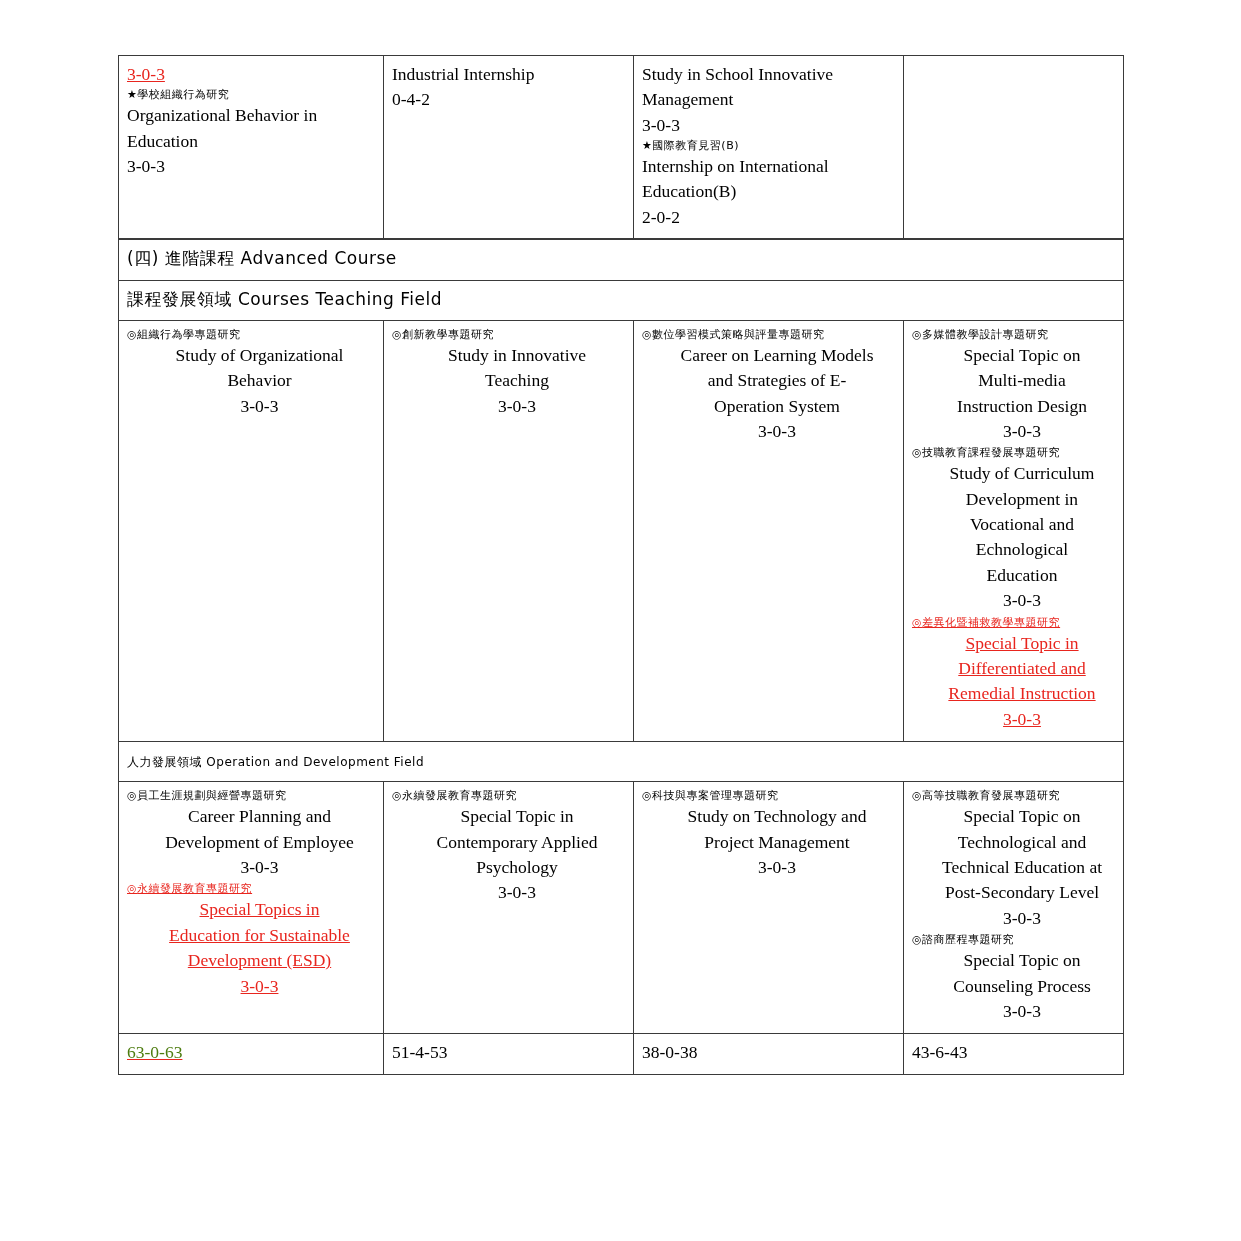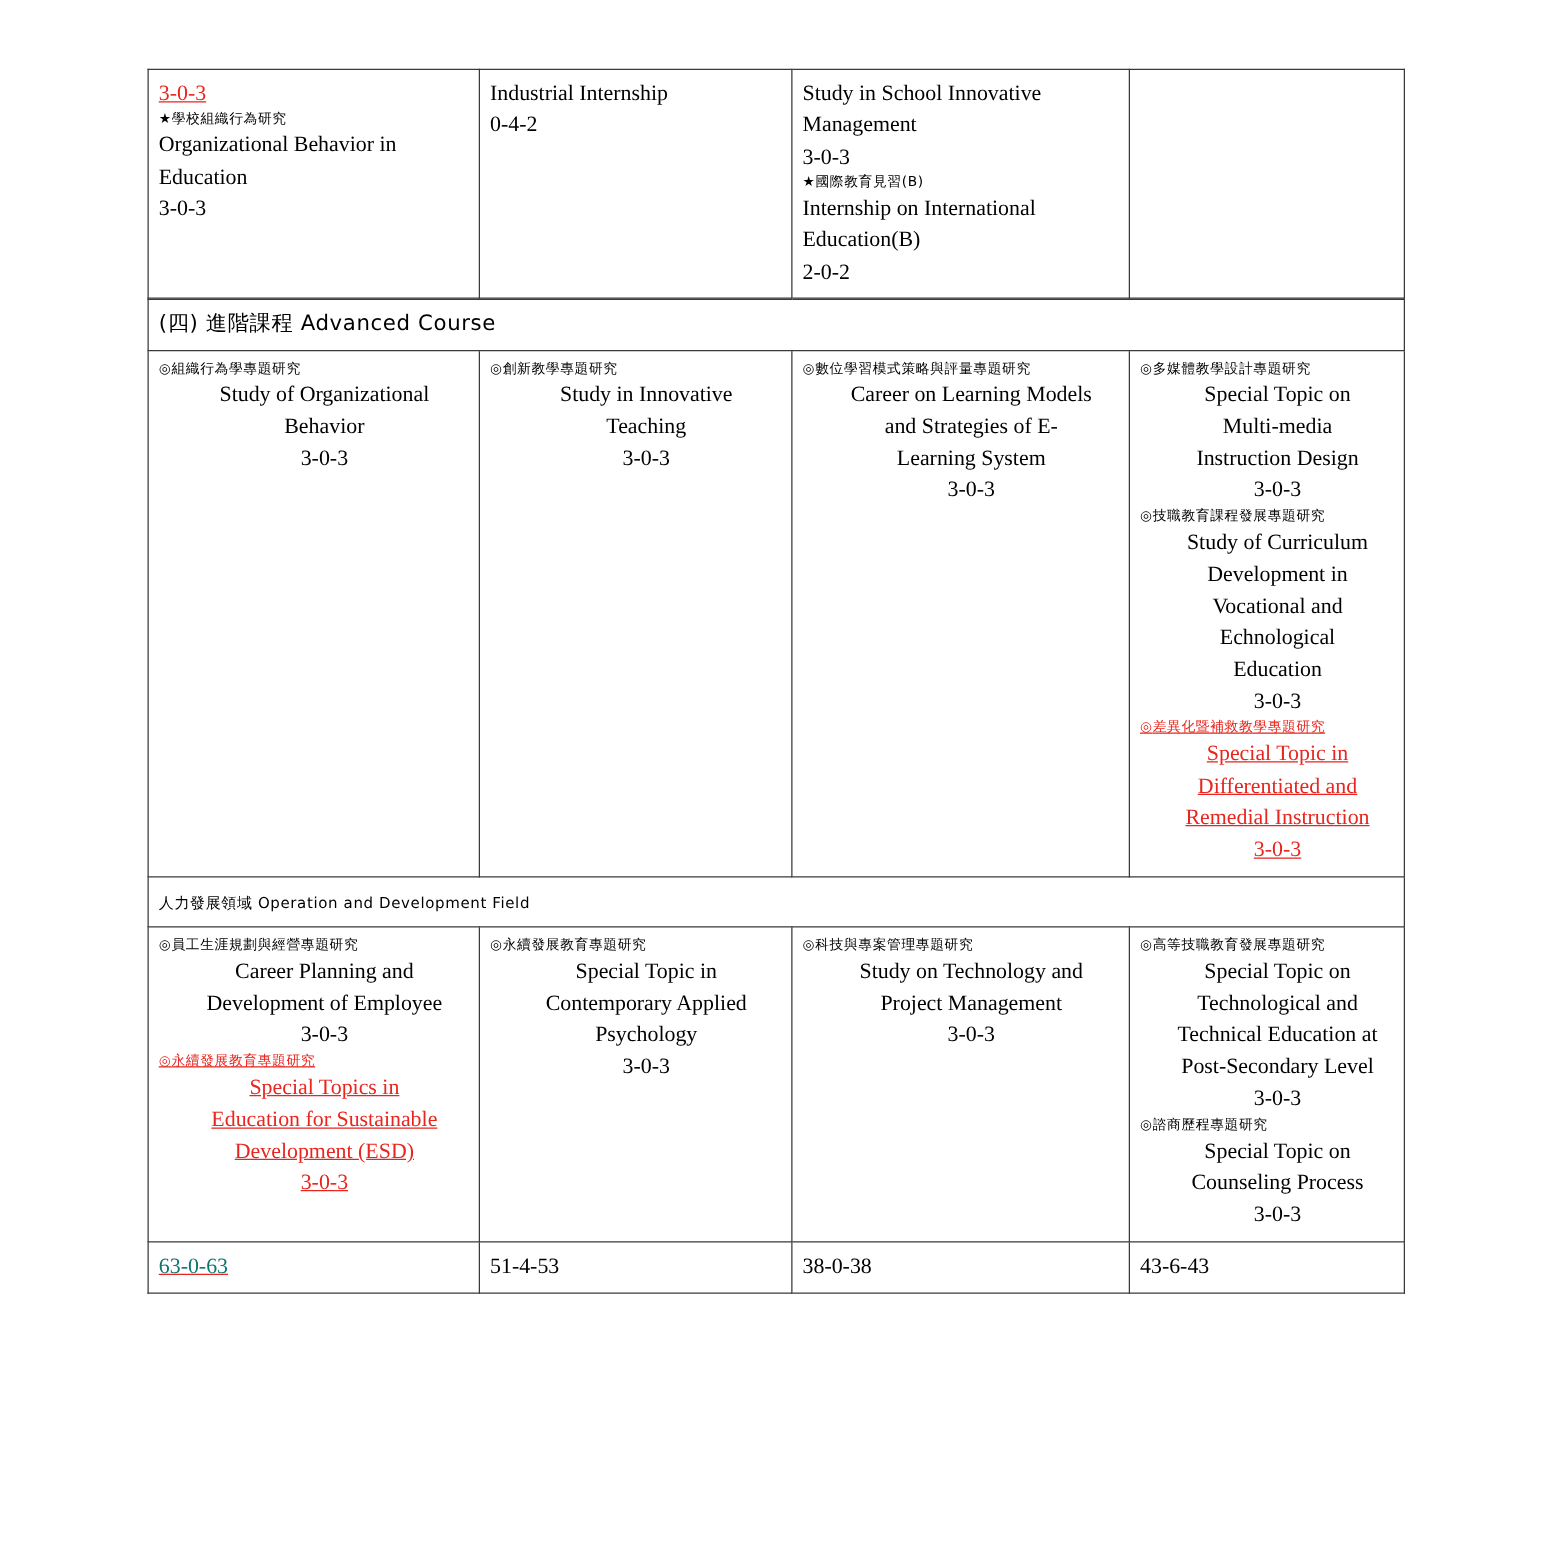--- a/index.html
+++ b/index.html
@@ -74,21 +74,21 @@
     text-decoration: underline;
   }
   .plainline {
     display: block;
   }
   .totals td {
     font-size: 17.5px;
     padding: 6px 8px 7px 8px;
   }
   .totals .redtot {
-    color: #0f766e;
+    color: #4d7c0f;
     text-decoration: underline;
     text-decoration-color: #e8251e;
   }
   .secline {
     white-space: nowrap;
   }
   .mark {
     font-family: "DejaVu Sans", sans-serif;
   }
 </style>
@@ -134,20 +134,25 @@
         <col class="c2">
         <col class="c3">
         <col class="c4">
       </colgroup>
     <tbody>
       <tr class="sectionrow">
         <td colspan="4">
           <span class="secline cjk" style="font-size:17px">(四) 進階課程 Advanced Course</span>
         </td>
       </tr>
+      <tr class="sectionrow">
+        <td colspan="4">
+          <span class="secline cjk" style="font-size:17px">課程發展領域 Courses Teaching Field</span>
+        </td>
+      </tr>
       <tr>
 
         <td>
           <div class="entry">
             <span class="head cjk"><span class="mark">◎</span><span>組織行為學專題研究</span></span>
             <span class="body">
               <span class="ln">Study of Organizational</span>
               <span class="ln">Behavior</span>
               <span class="ln">3-0-3</span>
             </span>
@@ -164,21 +169,21 @@
             </span>
           </div>
         </td>
 
         <td>
           <div class="entry">
             <span class="head cjk"><span class="mark">◎</span><span>數位學習模式策略與評量專題研究</span></span>
             <span class="body">
               <span class="ln">Career on Learning Models</span>
               <span class="ln">and Strategies of E-</span>
-              <span class="ln">Learning System</span>
+              <span class="ln">Operation System</span>
               <span class="ln">3-0-3</span>
             </span>
           </div>
         </td>
 
         <td>
           <div class="entry">
             <span class="head cjk"><span class="mark">◎</span><span>多媒體教學設計專題研究</span></span>
             <span class="body">
               <span class="ln">Special Topic on</span>

